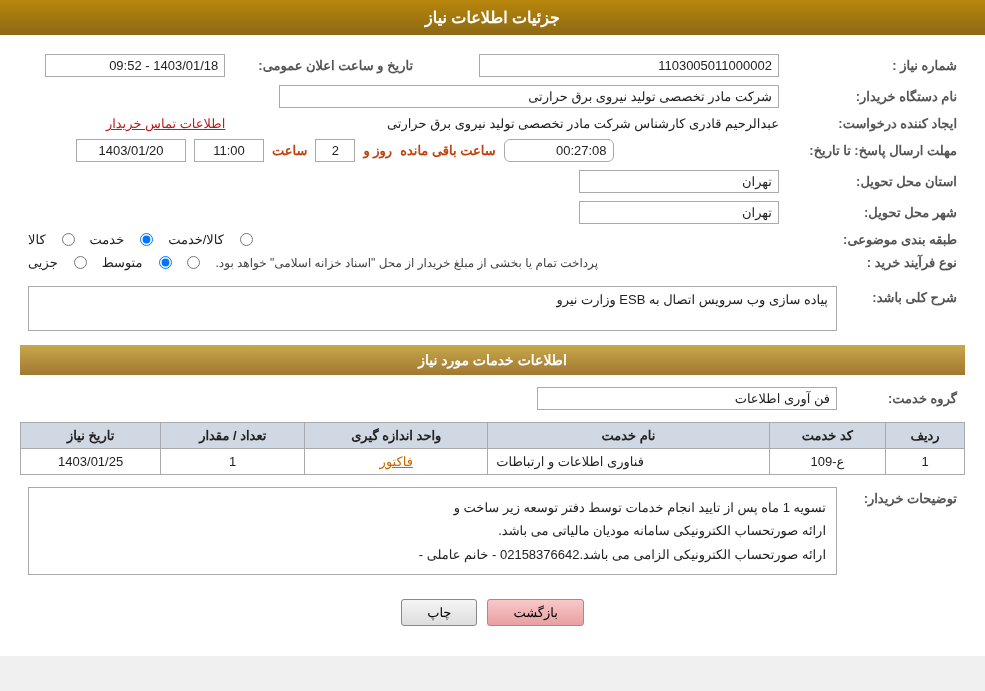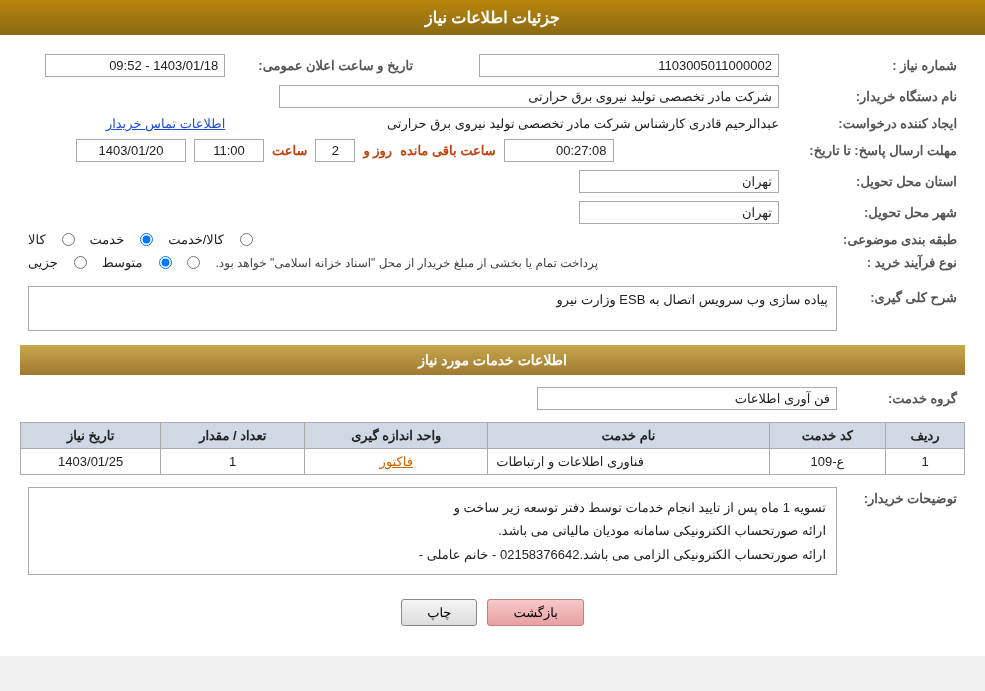--- a/index.html
+++ b/index.html
@@ -57,21 +57,21 @@
       background: #fff;
       padding: 3px 6px;
       display: inline-block;
       min-width: 150px;
       text-align: right;
     }
     .input-box-wide {
       min-width: 300px;
     }
     .blue-link {
-      color: #1d4ed8;
+      color: #b91c1c;
       text-decoration: underline;
       cursor: pointer;
     }
     .radio-group {
       display: flex;
       gap: 15px;
       justify-content: flex-end;
       align-items: center;
     }
     .radio-item {
@@ -216,21 +216,21 @@
           </td>
           <td>
             <span class="blue-link">اطلاعات تماس خریدار</span>
           </td>
         </tr>
 
         <tr>
           <td class="label-cell">مهلت ارسال پاسخ: تا تاریخ:</td>
           <td colspan="3">
             <div class="flex-row" style="justify-content: flex-end;">
-              <div class="input-box" style="min-width:110px;">
+              <div class="input-box" style="min-width:110px;border-radius:6px;">
                 <span>00:27:08</span>
               </div>
               <span class="inline-label">ساعت باقی مانده</span>
               <span class="inline-label">روز و</span>
               <div class="input-box" style="min-width:40px; text-align:center;">
                 <span>2</span>
               </div>
               <span class="inline-label">ساعت</span>
               <div class="input-box" style="min-width:70px; text-align:center;">
                 <span>11:00</span>
@@ -298,21 +298,21 @@
               </div>
             </div>
           </td>
         </tr>
       </tbody>
     </table>
 
     <table class="info-table">
       <tbody>
         <tr>
-          <td class="label-cell" style="width:120px; vertical-align:top; padding-top:8px;">شرح کلی گیری:</td>
+          <td class="label-cell" style="width:120px; vertical-align:top; padding-top:8px;">شرح کلی باشد:</td>
           <td>
             <div class="description-box">
               <span>پیاده سازی وب سرویس اتصال به ESB وزارت نیرو</span>
             </div>
           </td>
         </tr>
       </tbody>
     </table>
 
     <div class="section-header">اطلاعات خدمات مورد نیاز</div>

